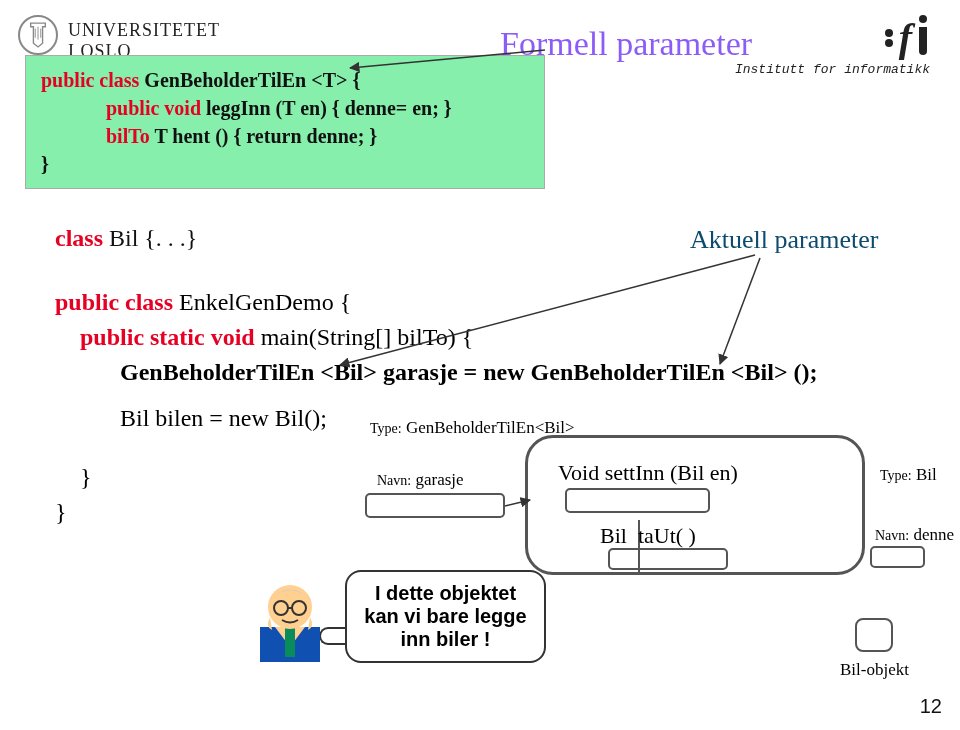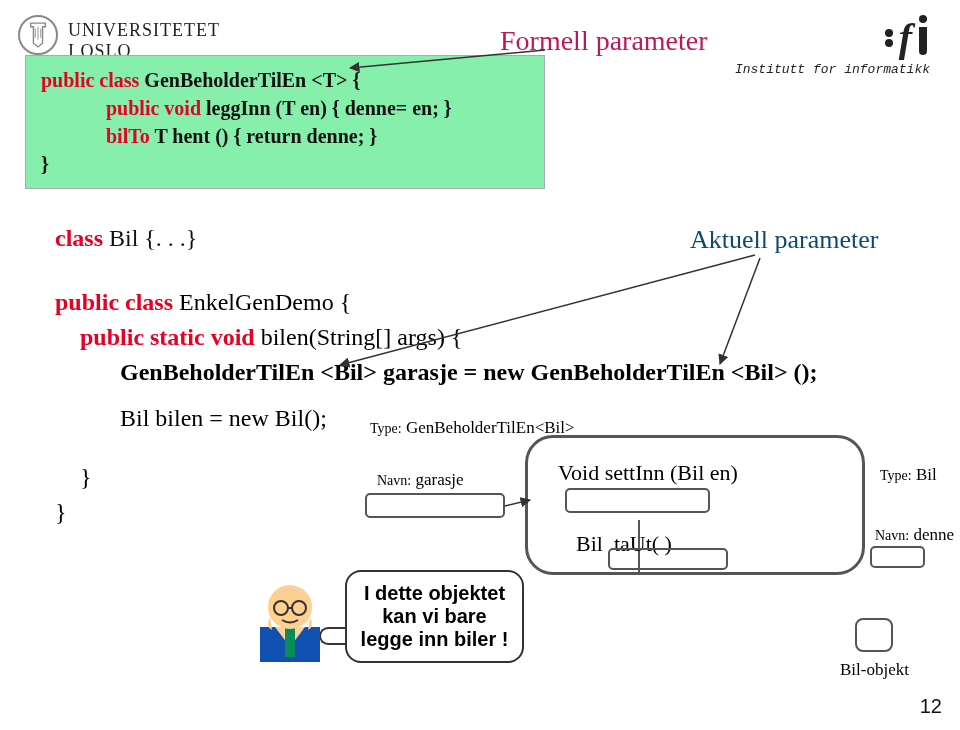--- a/index.html
+++ b/index.html
@@ -38,22 +38,22 @@
     font-family: Georgia, serif;
     font-size: 18px;
     letter-spacing: 1px;
     color: #222;
   }
   .formell-label {
     position: absolute;
     left: 500px;
     top: 25px;
     font-family: Georgia, serif;
-    font-size: 28px;
-    color: #be185d;
+    font-size: 34px;
+    color: #8b5cf6;
   }
   .ifi-logo {
     position: absolute;
     right: 20px;
     top: 5px;
     text-align: right;
   }
   .ifi-mark {
     display: flex;
     align-items: center;
@@ -147,25 +147,24 @@
   .obj-row1 {
     position: absolute;
     left: 558px;
     top: 460px;
     font-family: 'Times New Roman', serif;
     font-size: 22px;
   }
   .obj-row1-box { position: absolute; left: 565px; top: 488px; width: 145px; height: 25px; border: 2px solid #555; border-radius: 5px; }
   .obj-row2 {
     position: absolute;
-    left: 576px;
+    left: 600px;
     top: 523px;
     font-family: 'Times New Roman', serif;
     font-size: 22px;
-    margin-top: 8px;
   }
   .obj-row2-box { position: absolute; left: 608px; top: 548px; width: 120px; height: 22px; border: 2px solid #555; border-radius: 5px; }
   .obj-divider { position: absolute; left: 638px; top: 520px; width: 2px; height: 55px; background: #555; }
 
   .bil-type {
     position: absolute;
     left: 880px;
     top: 465px;
     font-family: 'Times New Roman', serif;
     font-size: 17px;
@@ -202,21 +201,21 @@
     left: 840px;
     top: 660px;
     font-family: 'Times New Roman', serif;
     font-size: 17px;
   }
 
   .speech-bubble {
     position: absolute;
     left: 345px;
     top: 570px;
-    width: 179px;
+    width: 201px;
     border: 2px solid #333;
     border-radius: 16px;
     padding: 10px 10px;
     font-family: Arial;
     font-weight: bold;
     font-size: 20px;
     text-align: center;
     background: #fff;
   }
   .speech-bubble::before {
@@ -302,21 +301,21 @@
   <div><span class="txt">}</span></div>
 </div>
 
 <div class="mid-code">
   <span class="kw" style="color:#e60023;font-weight:bold;">class</span><span style="font-weight:normal;"> Bil {. . .}</span>
 </div>
 <div class="aktuell-label">Aktuell parameter</div>
 
 <div class="lower-code">
   <div><span class="kw">public class</span><span style="font-weight:normal;"> EnkelGenDemo {</span></div>
-  <div style="padding-left:25px;"><span class="kw">public static void</span><span style="font-weight:normal;"> bilen(String[] args) {</span></div>
+  <div style="padding-left:25px;"><span class="kw">public static void</span><span style="font-weight:normal;"> main(String[] bilTo) {</span></div>
   <div style="padding-left:65px;font-weight:bold;">GenBeholderTilEn &lt;Bil&gt;   garasje = new GenBeholderTilEn &lt;Bil&gt; ();</div>
   <div style="height:12px;"></div>
   <div style="padding-left:65px;font-weight:normal;">Bil bilen  = new Bil();</div>
   <div style="height:12px;"></div>
   <div style="height:12px;"></div>
   <div style="padding-left:25px;font-weight:normal;">}</div>
   <div style="font-weight:normal;">}</div>
 </div>
 
 <div class="obj-type"><span class="lbl">Type:</span> <span>GenBeholderTilEn&lt;Bil&gt;</span></div>

